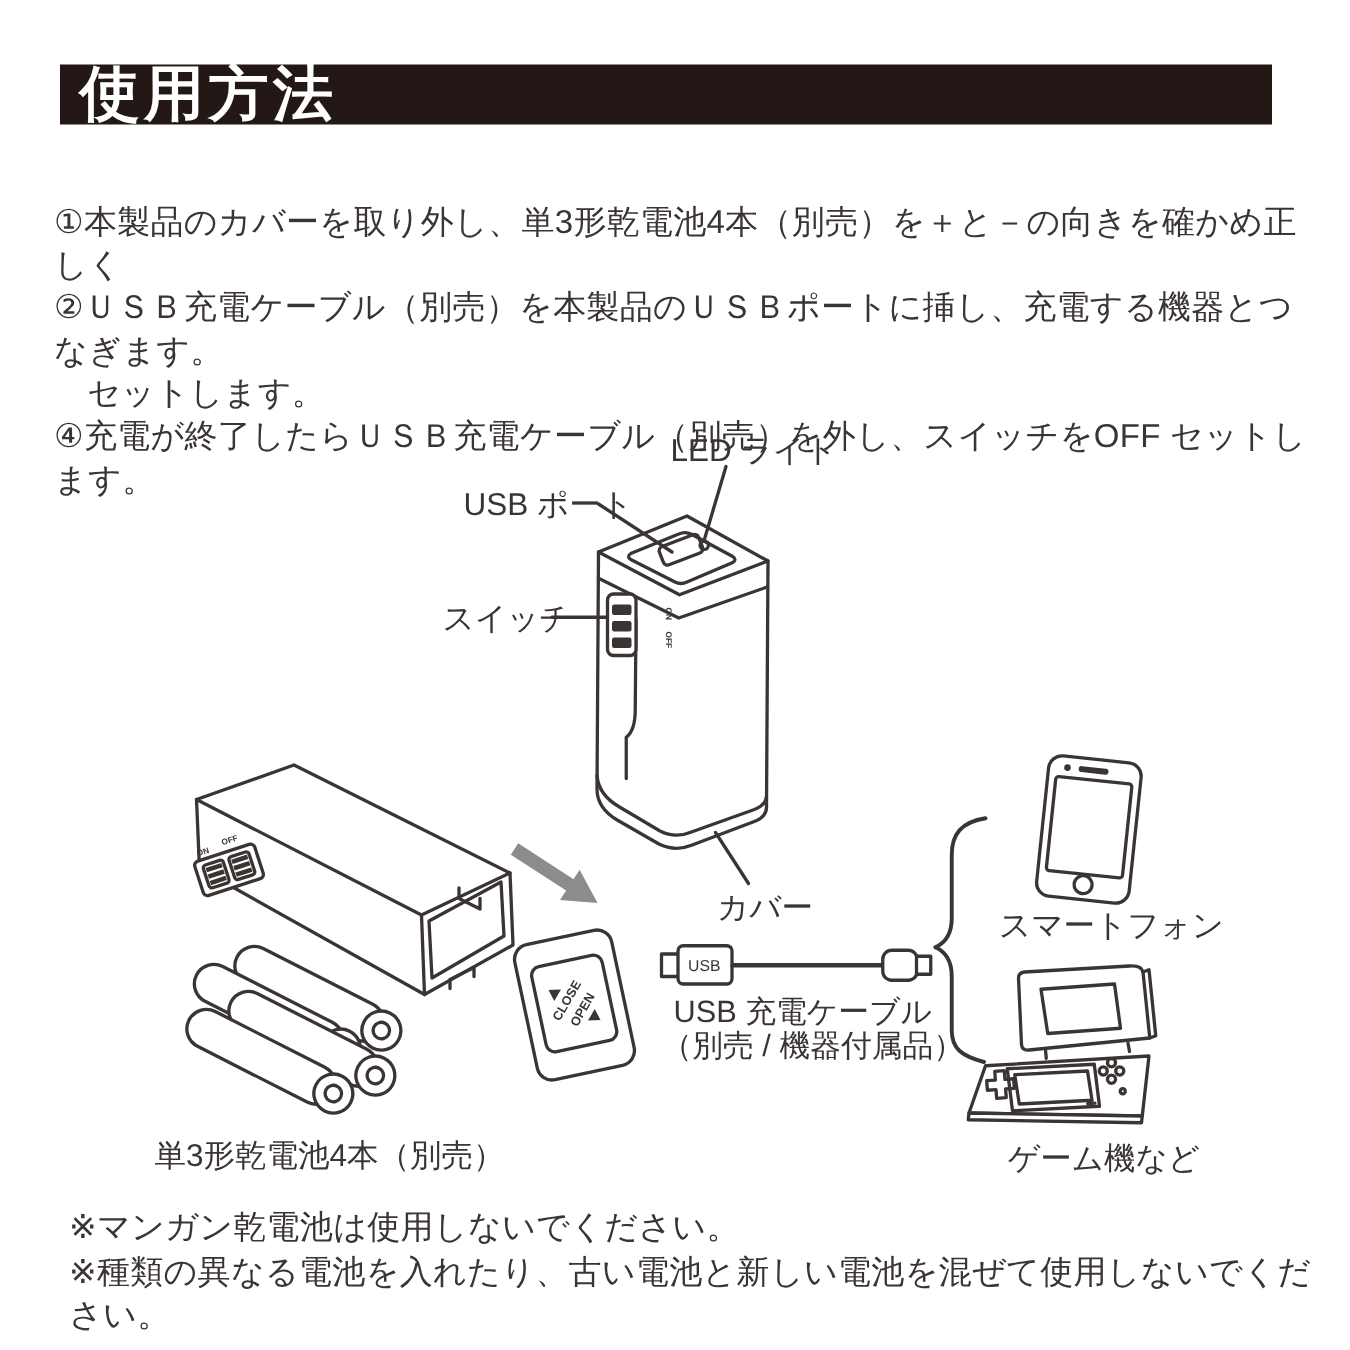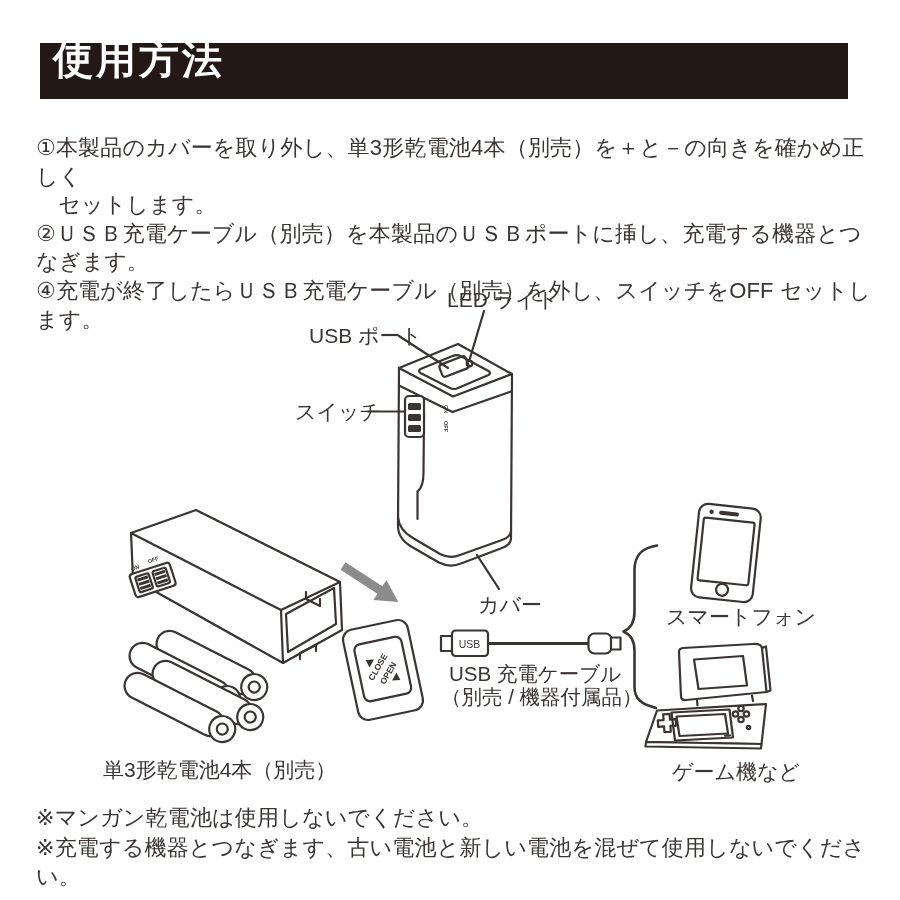--- a/index.html
+++ b/index.html
@@ -2,27 +2,27 @@
 <html style="--ink: #3a3433; --bar-bg: #231815; --bar-fg: #ffffff; --arrow: #8c8c8c; --page-bg: #ffffff;"><head>
 <meta charset="utf-8">
 <style>
   :root{
     --ink:#3a3433; --bar-bg:#231815; --bar-fg:#ffffff; --arrow:#8c8c8c; --page-bg:#ffffff;
   }
   *{margin:0;padding:0;box-sizing:border-box;}
   html,body{width:900px;height:900px;background:var(--page-bg);
     font-family:"Liberation Sans","DejaVu Sans",sans-serif;color:var(--ink);}
   .page{position:relative;width:900px;height:900px;overflow:hidden;}
-  .title-bar{position:absolute;left:40px;top:43px;width:808px;height:56px;
-    background:var(--bar-bg);display:flex;align-items:flex-start;font-family:Liberation Mono, monospace;}
+  .title-bar{position:absolute;left:40px;top:43px;width:808px;height:40px;
+    background:var(--bar-bg);display:flex;align-items:flex-start;}
   .title-bar h1{color:var(--bar-fg);font-size:40px;font-weight:bold;
     letter-spacing:3px;padding-left:13px;line-height:1;}
   .instructions{position:absolute;left:36px;top:134px;width:840px;
     font-size:22px;line-height:28.6px;letter-spacing:0.2px;}
-  .notes{position:absolute;left:36px;top:803px;width:840px;
+  .notes{position:absolute;left:46px;top:803px;width:840px;
     font-size:22px;line-height:29.5px;letter-spacing:0.2px;}
   svg.diagram{position:absolute;left:0;top:0;width:900px;height:900px;}
   
   .ln{fill:none;stroke:var(--ink);stroke-width:2.2;stroke-linecap:round;stroke-linejoin:round;}
   .fw{fill:#fff;stroke:var(--ink);stroke-width:2.2;stroke-linecap:round;stroke-linejoin:round;}
   .fk{fill:var(--ink);stroke:none;}
   .txt{fill:var(--ink);font-family:"Liberation Sans","DejaVu Sans",sans-serif;font-size:21px;}
   .txt-s{fill:var(--ink);font-family:"Liberation Sans","DejaVu Sans",sans-serif;font-size:20.5px;}
   .txt-plug{fill:var(--ink);font-family:"Liberation Sans","DejaVu Sans",sans-serif;font-size:10.5px;}
   .txt-tiny{fill:var(--ink);font-family:"Liberation Sans","DejaVu Sans",sans-serif;font-size:5.5px;font-weight:bold;}
@@ -32,22 +32,22 @@
 <body>
 
 <div class="page">
 
   <header class="title-bar">
     <h1>使用方法</h1>
   </header>
 
   <div class="instructions">
     <p>①本製品のカバーを取り外し、単3形乾電池4本（別売）を＋と－の向きを確かめ正しく</p>
+    <p>②ＵＳＢ充電ケーブル（別売）を本製品のＵＳＢポートに挿し、充電する機器とつなぎます。</p>
     <p>　セットします。</p>
-    <p>②ＵＳＢ充電ケーブル（別売）を本製品のＵＳＢポートに挿し、充電する機器とつなぎます。</p>
     <p>④充電が終了したらＵＳＢ充電ケーブル（別売）を外し、スイッチをOFF セットします。</p>
   </div>
 
   <svg class="diagram" viewBox="0 0 900 900" aria-hidden="true">
 
     <g>
       <path class="fw" d="M399,368 L458,344 L512,374 L511,538 Q511,545 502,548 L461,563.5 Q450,568 439,562.5 L412,547 Q398,539 398,526 Z"></path>
       <path class="ln" d="M398,517 Q399,530 413,538 L440,554 Q450,559 460,555 L502,540 Q510.5,537 511,531"></path>
       <path class="ln" d="M399,368 L453,396.5 L512,374"></path>
       <path class="ln" d="M420.5,369 L452.5,356 Q457,354 461,356.2 L488.5,371 Q491.5,373 488.5,375 L458,388 Q454,390 450,388 L420.5,373 Q417.5,371 420.5,369 Z"></path>
@@ -180,16 +180,16 @@
         <circle class="ln" cx="748.5" cy="727.5" r="1.7"></circle>
         <rect class="fk" x="724" y="734.5" width="7" height="2.2" rx="1" transform="rotate(-3 727 735)"></rect>
       </g>
       <text class="txt" x="672" y="779">ゲーム機など</text>
     </g>
 
   </svg>
 
   <div class="notes">
     <p>※マンガン乾電池は使用しないでください。</p>
-    <p>※充電する機器とつなぎます、古い電池と新しい電池を混ぜて使用しないでください。</p>
+    <p>※種類の異なる電池を入れたり、古い電池と新しい電池を混ぜて使用しないでください。</p>
   </div>
 
 </div>
 
 </body></html>

